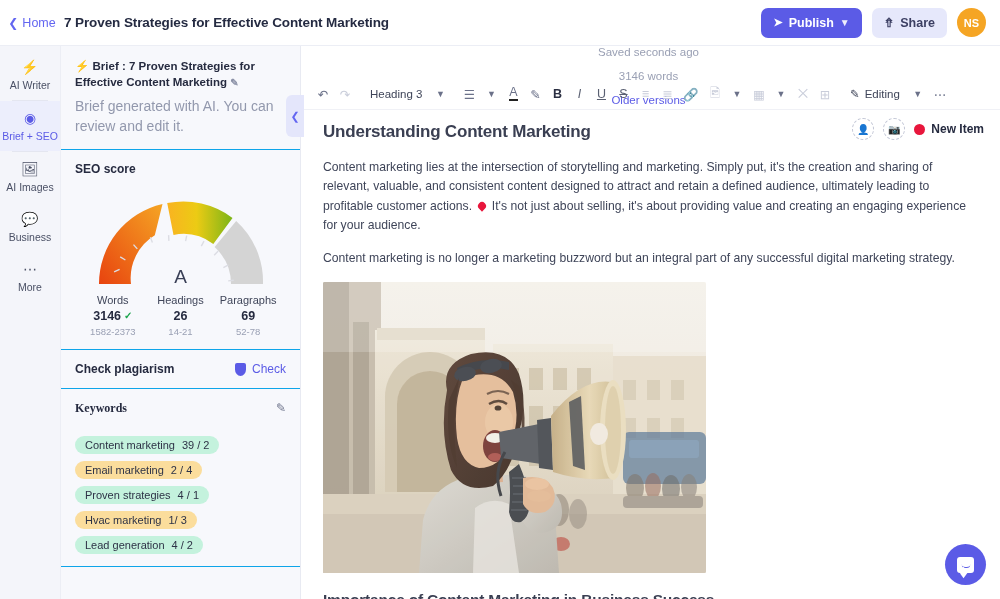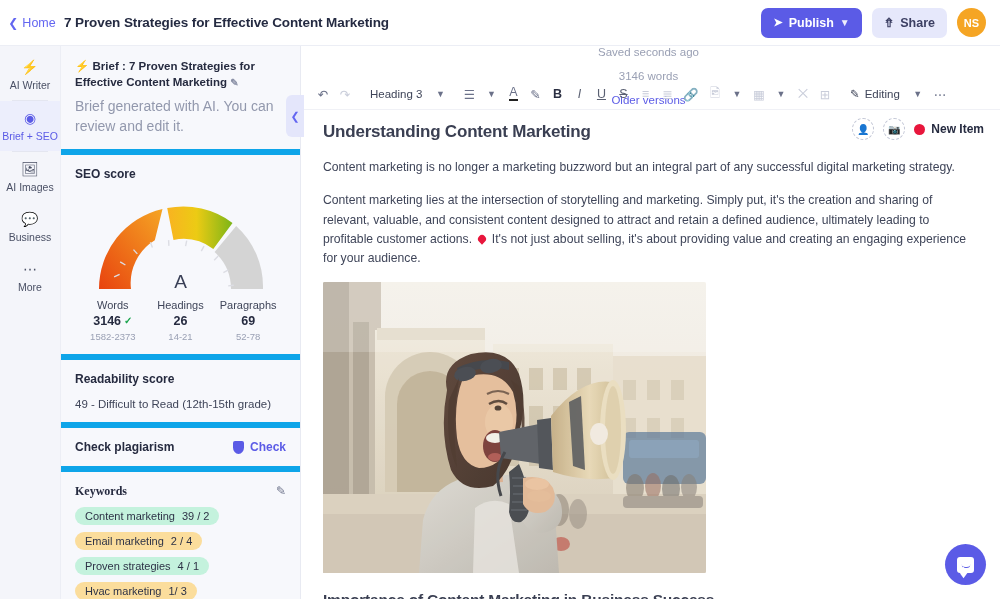--- a/index.html
+++ b/index.html
@@ -69,21 +69,21 @@
   .rail-item.active { background: #eceefc; color: #5b5be6; }
   .rail-item.active .glyph { color: #5b5be6; }
   .rail-sep { height: 1px; background: #e4e6f0; margin: 0 12px; }
 
   
   .seo-panel {
     width: 240px; min-width: 240px; background: #f7f8fc;
     border-right: 1px solid #e8eaf2;
     overflow: hidden; position: relative;
   }
-  .panel-sec { padding: 12px 14px; border-bottom: 6px solid #0ea5e9; background: #f7f8fc; }
+  .panel-sec { padding: 12px 14px; border-bottom: 1px solid #0ea5e9; background: #f7f8fc; }
   .brief-head {
     font-size: 11.5px; font-weight: 700; color: #262b40; line-height: 1.4;
     display: block;
   }
   .brief-bolt { color: #f5a524; }
   .brief-edit { color: #8a90a6; font-size: 10px; }
   .brief-desc { font-size: 14px; color: #9298ad; margin-top: 6px; line-height: 1.45; }
   .sec-title { font-size: 12px; font-weight: 700; color: #262b40; }
 
   
@@ -96,26 +96,26 @@
   }
   .stats { display: flex; justify-content: space-between; padding: 0 4px; margin-top: 4px; }
   .stat { flex: 1; text-align: center; }
   .stat-label { font-size: 11px; color: #3f4559; }
   .stat-val { font-size: 12.5px; font-weight: 700; color: #262b40; margin-top: 3px; display:flex; align-items:center; justify-content:center; gap:3px;}
   .stat-val .tick { color: #17a34a; font-size: 10px; font-weight: 700; }
   .stat-range { font-size: 9.5px; color: #9aa0b4; margin-top: 3px; }
 
   .read-val { font-size: 11.5px; color: #3f4559; margin-top: 12px; }
   .row-between { display: flex; align-items: center; justify-content: space-between; }
-  .check-link { color: #5b5be6; font-size: 12px; font-weight: 700; display: flex; align-items: flex-end; gap: 6px; cursor: pointer; }
+  .check-link { color: #5b5be6; font-size: 12px; font-weight: 400; display: flex; align-items: flex-end; gap: 6px; cursor: pointer; }
   .shield { width: 11px; height: 13px; background: #5b5be6; border-radius: 2px 2px 50% 50%; display:inline-block;}
 
   .kw-head { display:flex; align-items:center; justify-content:space-between;font-family:Liberation Serif, serif; }
   .pencil { color: #6b7189; font-size: 12px; cursor: pointer; }
-  .kw-list { margin-top: 8px; display: flex; flex-direction: column; gap: 7px; align-items: flex-start; }
+  .kw-list { margin-top: 20px; display: flex; flex-direction: column; gap: 7px; align-items: flex-start; }
   .chip {
     border-radius: 11px; padding: 3px 10px; font-size: 11px; color: #2d3246;
     display: inline-flex; gap: 7px; cursor: pointer; white-space: nowrap;
   }
   .chip.green { background: #c4f2dd; }
   .chip.amber { background: #fbdd9c; }
   .chip .cnt { color: #2d3246; }
 
   
   .collapse-handle {
@@ -301,24 +301,20 @@
           <div class="stat">
             <div class="stat-label">Paragraphs</div>
             <div class="stat-val">
                 <span>69</span>
               </div>
             <div class="stat-range">52-78</div>
           </div>
         </div>
       </div>
 
-      <div class="panel-sec">
-        <div class="sec-title">Readability score</div>
-        <div class="read-val">49 - Difficult to Read (12th-15th grade)</div>
-      </div>
 
       <div class="panel-sec row-between">
         <div class="sec-title">Check plagiarism</div>
         <div class="check-link">
           <span class="shield"></span>
           <span>Check</span>
         </div>
       </div>
 
       <div class="panel-sec">
@@ -412,26 +408,26 @@
           <span>Editing</span>
         </div>
         <div class="tb">
             <span class="chev">▼</span>
           </div>
         <div class="tb">⋯</div>
       </div>
 
       <div class="doc-scroll">
         <div class="h3">Understanding Content Marketing</div>
-        <div class="para">Content marketing is no longer a marketing buzzword but an integral part of any successful digital marketing strategy.</div>
         <div class="para">
           <span>Content marketing lies at the intersection of storytelling and marketing. Simply put, it's the creation and sharing of relevant, valuable, and consistent content designed to attract and retain a defined audience, ultimately leading to profitable customer actions.</span>
           <span class="cursor-dot"></span>
           <span>It's not just about selling, it's about providing value and creating an engaging experience for your audience.</span>
         </div>
+        <div class="para">Content marketing is no longer a marketing buzzword but an integral part of any successful digital marketing strategy.</div>
 
         <div class="hero-img">
           <svg width="383" height="291" viewBox="0 0 383 291">
             <defs>
               <linearGradient id="sky" x1="0" y1="0" x2="0" y2="1">
                 <stop offset="0" stop-color="#f3efe8"></stop>
                   <stop offset="1" stop-color="#e8e2d6"></stop>
               </linearGradient>
               <linearGradient id="bld" x1="0" y1="0" x2="0" y2="1">
                 <stop offset="0" stop-color="#ece5d6"></stop>

